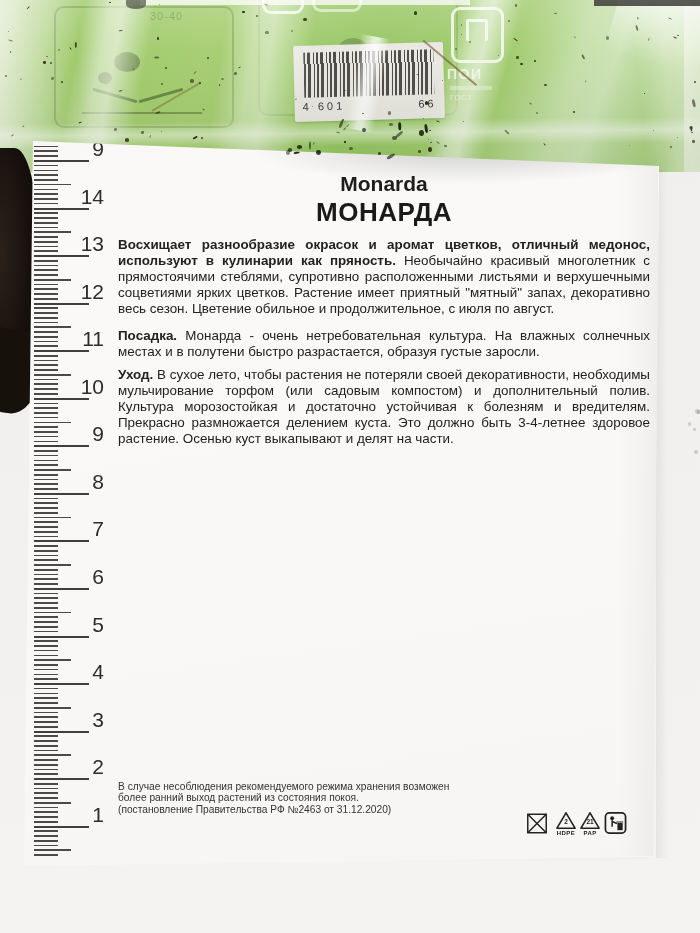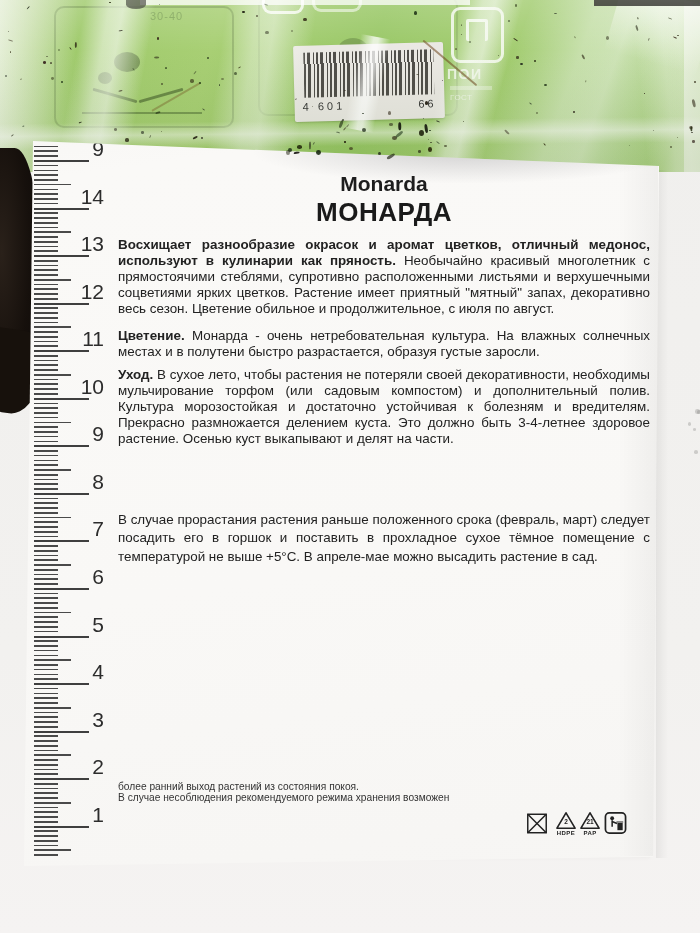--- a/index.html
+++ b/index.html
@@ -328,34 +328,32 @@
       </div>
 
     <div class="t-latin">Monarda</div>
     <div class="t-cyr">МОНАРДА</div>
 
     <div class="para" style="top:237px;">
       <span class="lead">Восхищает разнообразие окрасок и аромат цветков, отличный медонос, используют в кулинарии как пряность.</span>
       <span>Необычайно красивый многолетник с прямостоячими стеблями, супротивно расположенными листьями и верхушечными соцветиями ярких цветков. Растение имеет приятный "мятный" запах, декоративно весь сезон. Цветение обильное и продолжительное, с июля по август.</span>
     </div>
     <div class="para" style="top:328px;">
-      <span class="lead">Цветение.</span>
+      <span class="lead">Посадка.</span>
       <span>Монарда - очень нетребовательная культура. На влажных солнечных местах и в полутени быстро разрастается, образуя густые заросли.</span>
     </div>
     <div class="para" style="top:367px;">
       <span class="lead">Уход.</span>
       <span>В сухое лето, чтобы растения не потеряли своей декоративности, необходимы мульчирование торфом (или садовым компостом) и дополнительный полив. Культура морозостойкая и достаточно устойчивая к болезням и вредителям. Прекрасно размножается делением куста. Это должно быть 3-4-летнее здоровое растение. Осенью куст выкапывают и делят на части.</span>
     </div>
-    <div class="para lh2" style="top:511px;">
-      <span>В случае прорастания растения раньше положенного срока (февраль, март) следует посадить его в горшок и поставить в прохладное сухое тёмное помещение с температурой не выше +5°С. В апреле-мае можно высадить растение в сад.</span>
-    </div>
 
     <div class="fineprint">
+      <div>В случае несоблюдения рекомендуемого режима хранения возможен</div>
       <div>более ранний выход растений из состояния покоя.</div>
-      <div>В случае несоблюдения рекомендуемого режима хранения возможен</div>
+      <div>(постановление Правительства РФ №2463 от 31.12.2020)</div>
     </div>
 
     <div class="icn" style="left:525px;">
       <svg width="24" height="25" viewBox="0 0 26 26">
         <rect x="3" y="3" width="20" height="20" fill="none" stroke="#222" stroke-width="1.6"></rect>
         <path d="M3 3 L23 23 M23 3 L3 23" stroke="#222" stroke-width="1.6" fill="none"></path>
       </svg>
     </div>
     <div class="icn" style="left:555px;">
       <svg width="22" height="19" viewBox="0 0 24 21">

